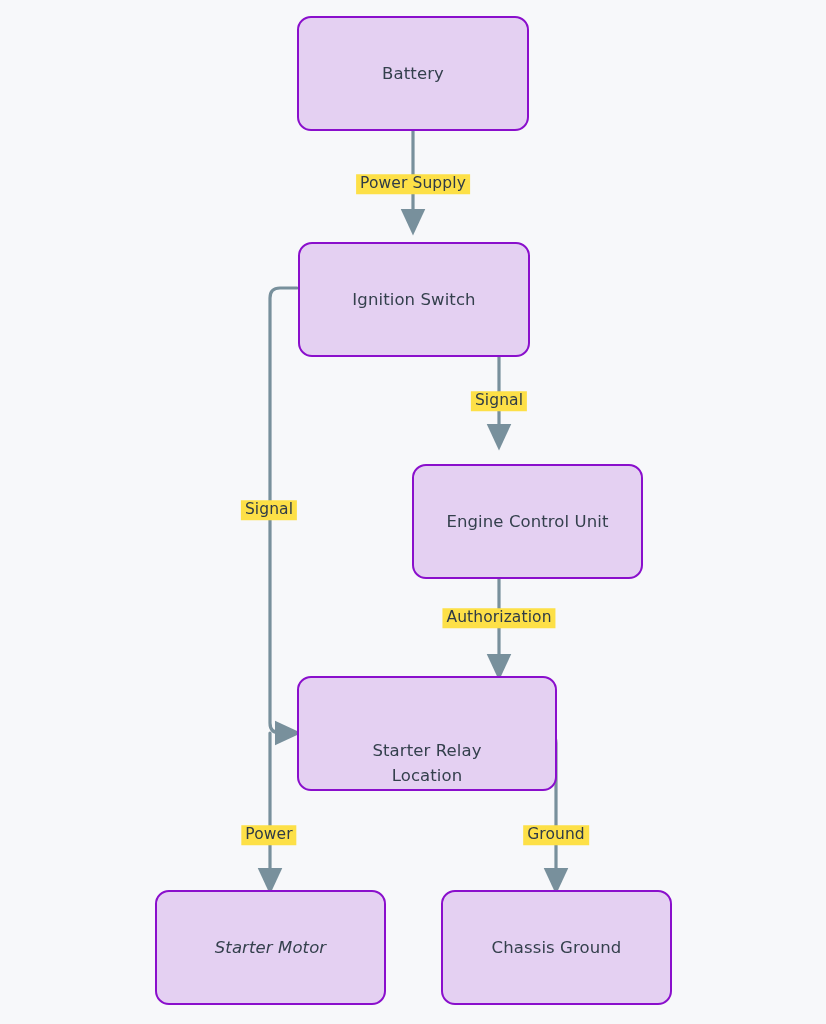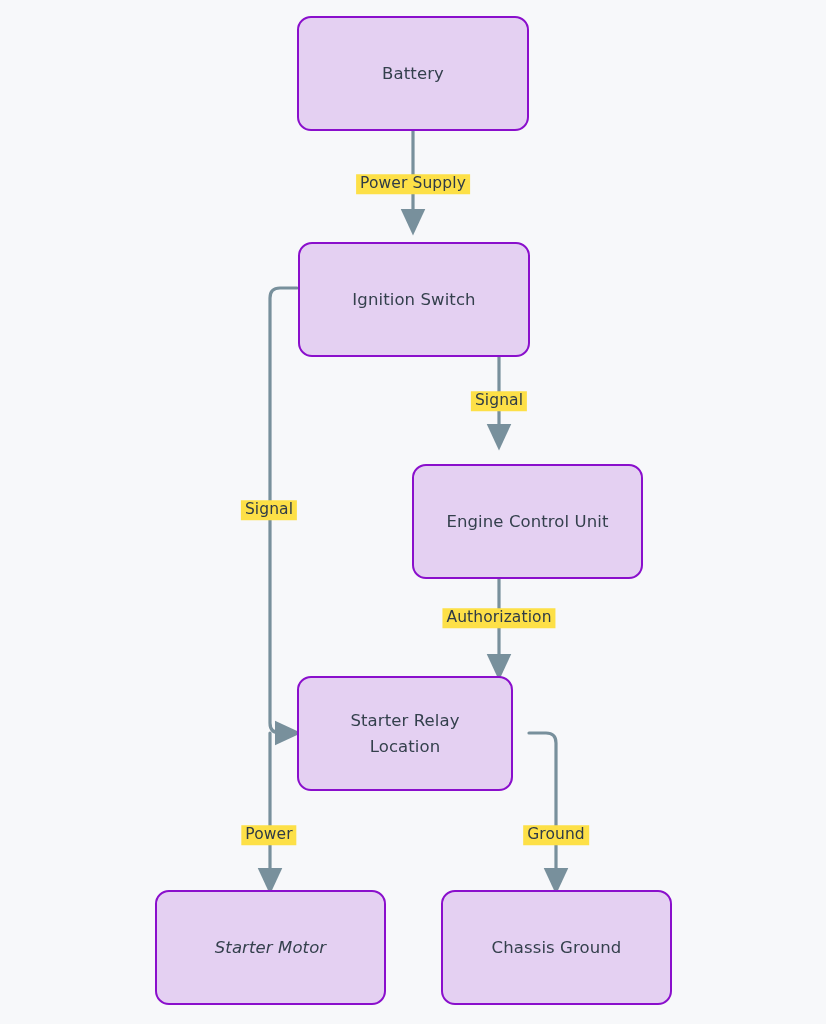--- a/index.html
+++ b/index.html
@@ -56,21 +56,21 @@
     background: #fde047;
     padding: 2px 4px;
     transform: translate(-50%, -50%);
     letter-spacing: 0.1px;
   }
 
   
   #node-battery        { left: 297px; top: 16px;  width: 232px; height: 115px; }
   #node-ignition       { left: 298px; top: 231px; width: 232px; height: 115px; margin-top: 11px; }
   #node-ecu            { left: 412px; top: 446px; width: 231px; height: 115px; margin-top: 18px; }
-  #node-relay          { left: 297px; top: 676px; width: 216px; height: 115px; }
+  #node-relay          { left: 297px; top: 676px; width: 260px; height: 115px; align-items: flex-end; }
   #node-starter-motor  { left: 155px; top: 890px; width: 231px; height: 115px; font-style: italic; }
   #node-chassis-ground { left: 441px; top: 890px; width: 231px; height: 115px; text-align: center; }
 
   
   #label-power-supply { left: 413px; top: 184px; }
   #label-signal-ecu   { left: 499px; top: 401px; }
   #label-signal-relay { left: 269px; top: 510px; }
   #label-authorization{ left: 499px; top: 618px; }
   #label-power        { left: 269px; top: 835px; text-align: right; }
   #label-ground       { left: 556px; top: 835px; }

